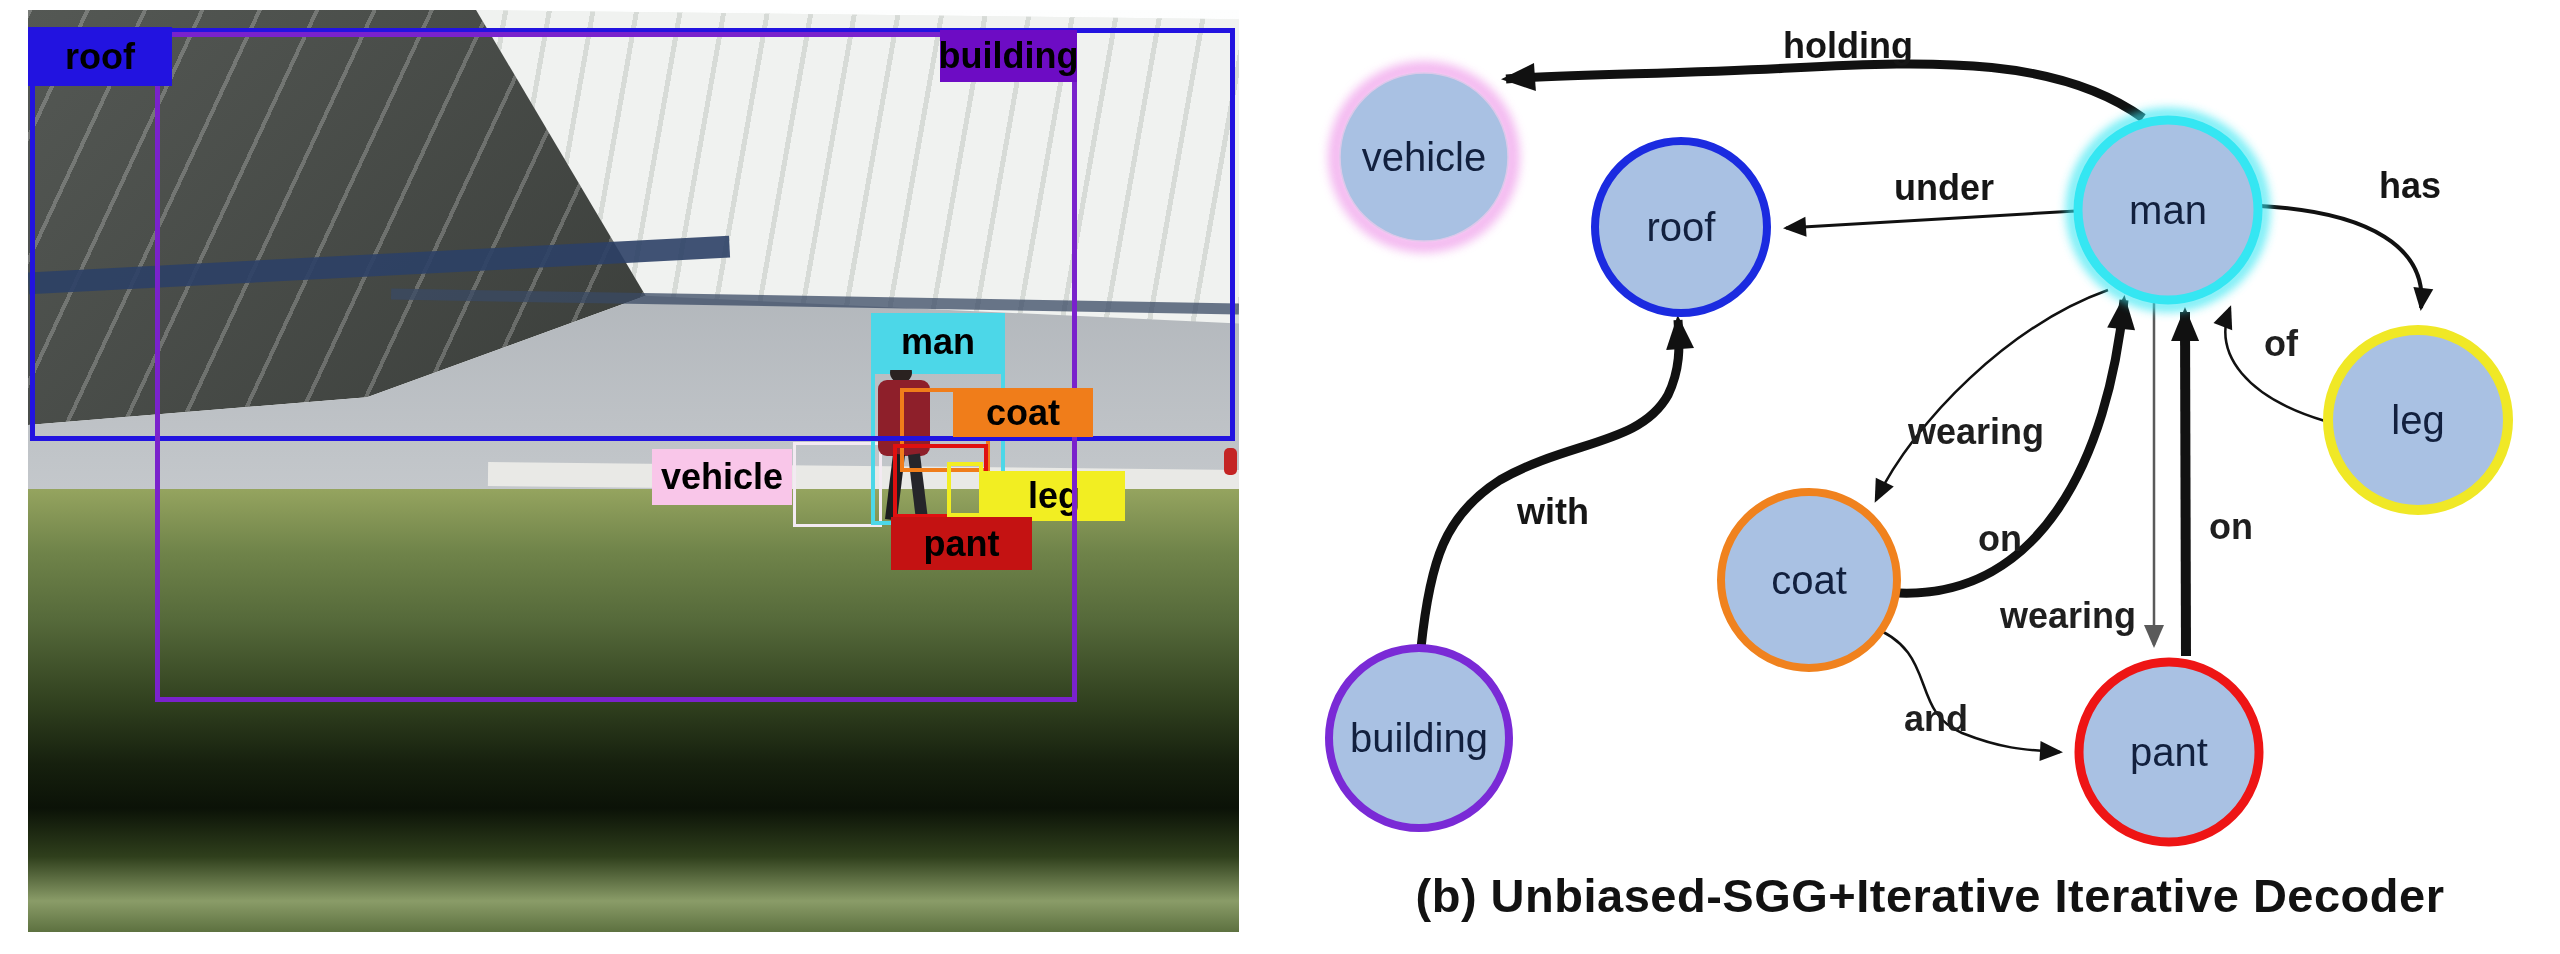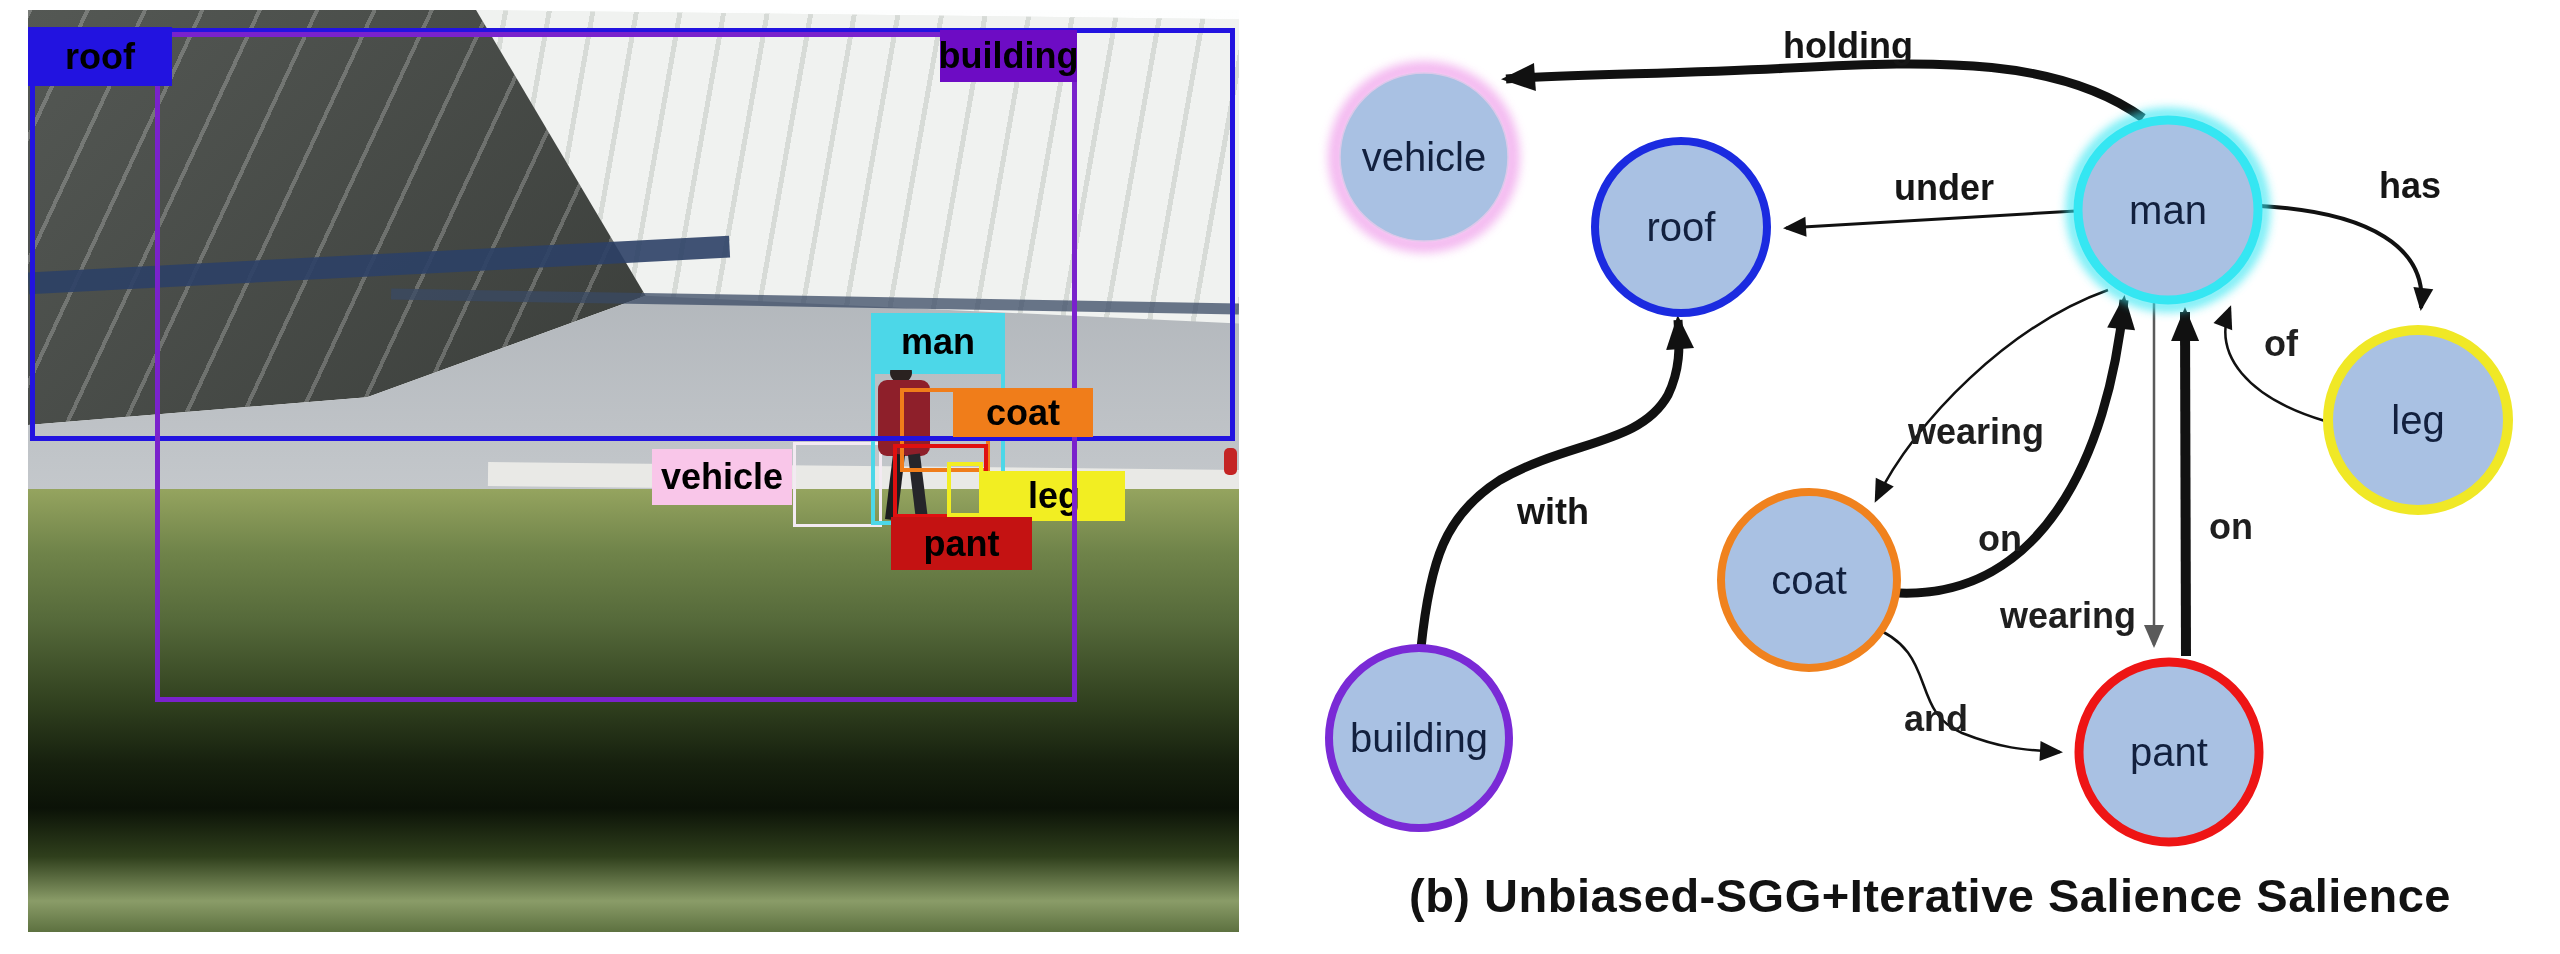--- a/index.html
+++ b/index.html
@@ -149,14 +149,14 @@
     <g>
       <circle cx="1419" cy="738" r="90" stroke-width="8" fill="#a9c1e3" stroke="#7a2ad6"></circle>
       <text class="node-label" x="1419" y="738">building</text>
     </g>
     <g>
       <circle cx="2169" cy="752" r="90" stroke-width="9" fill="#a9c1e3" stroke="#ee1515"></circle>
       <text class="node-label" x="2169" y="752">pant</text>
     </g>
   </svg>
 
-  <div class="caption">(b) Unbiased-SGG+Iterative Salience Salience</div>
+  <div class="caption">(b) Unbiased-SGG+Iterative Iterative Decoder</div>
 </div>
 
 </body></html>

